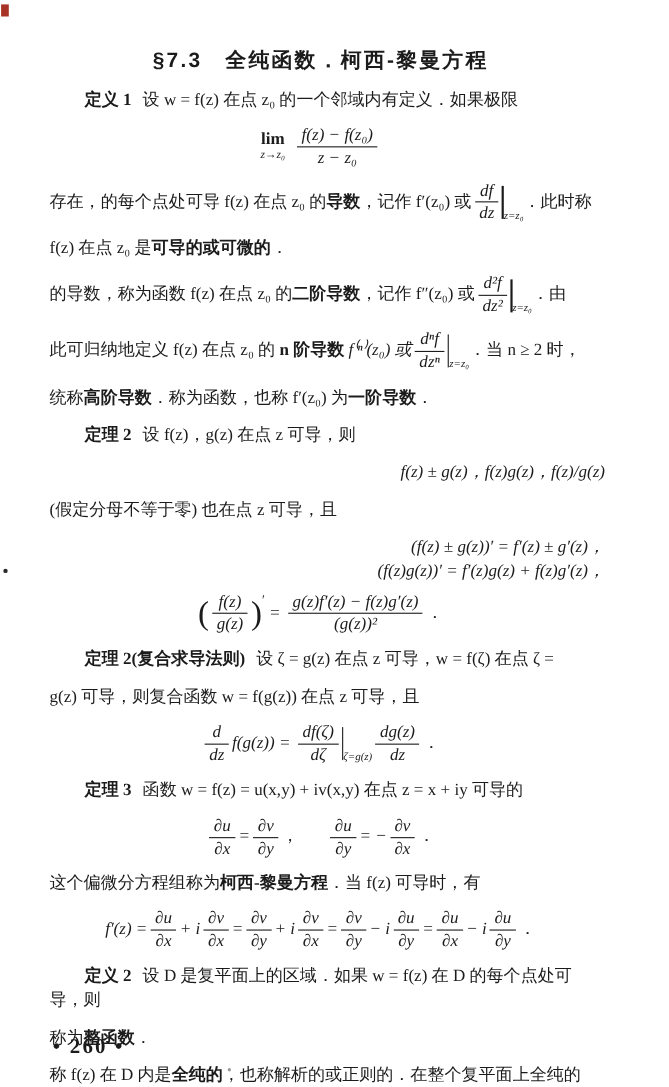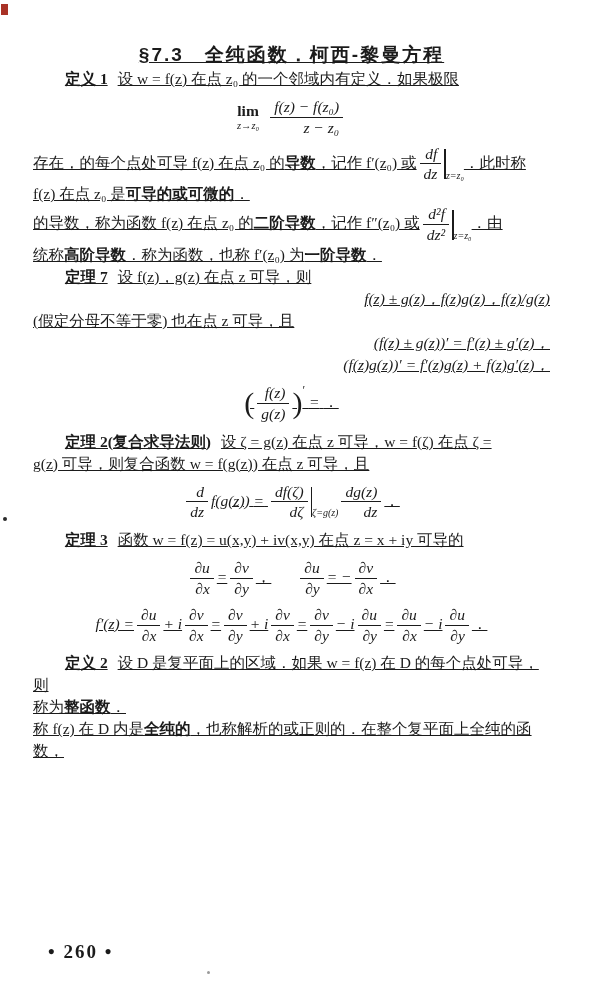--- a/index.html
+++ b/index.html
@@ -1,29 +1,29 @@
 <!DOCTYPE html>
 <html><head>
 <meta charset="utf-8">
 <style>
   html,body{margin:0;padding:0;background:#ffffff;}
   .page{position:relative;width:576px;height:988px;background:#ffffff;color:#1b1b1b;
-        font-family:"Liberation Serif",serif;font-size:15.5px;overflow:hidden;text-decoration:underline;}
+        font-family:"Liberation Serif",serif;font-size:15.5px;overflow:hidden;}
   .body{padding:0 26px 0 33px;}
   .h1{font-family:"Liberation Sans",sans-serif;font-weight:700;font-size:19px;
       text-align:center;letter-spacing:2px;margin:42px 0 0 0;}
   .h2{font-family:"Liberation Sans",sans-serif;font-weight:700;font-size:17px;
       margin:27px 0 0 0;letter-spacing:1px;}
-  p.ln{margin:0;line-height:22px;}
+  p.ln{margin:12px;line-height:22px;}
   .ind{text-indent:32px;}
   b{font-weight:700;}
   .lbl{margin-right:10px;}
   .ctr{text-align:center;margin:0;line-height:22px;}
   .m{font-style:italic;text-align:right;}
-  .frac{display:inline-block;vertical-align:middle;margin:0 3px;line-height:1.15;}
+  .frac{display:inline-block;vertical-align:middle;text-align:center;margin:0 3px;line-height:1.15;}
   .frac .fn{display:block;padding:0 4px 1px;border-bottom:1.5px solid #1b1b1b;}
   .frac .fd{display:block;padding:1px 4px 0;}
   .lim{display:inline-block;vertical-align:middle;text-align:center;margin-right:8px;line-height:1;}
   .lim .op{display:block;font-weight:700;}
   .lim .cond{display:block;font-size:10.5px;margin-top:2px;}
   .eval{display:inline-block;vertical-align:middle;white-space:nowrap;}
   .eval .bar{display:inline-block;width:1.5px;height:30px;background:#1b1b1b;vertical-align:middle;}
   .eval .at{display:inline-block;font-size:10px;font-style:italic;transform:translateY(11px);}
   .bp{font-size:30px;vertical-align:middle;font-weight:400;line-height:1;}
   .pr{font-size:12px;vertical-align:top;}
@@ -54,49 +54,51 @@
       <span class="lim"><span class="op">lim</span><span class="cond m">z→z₀</span></span><span class="frac m"><span class="fn">f(z) − f(z₀)</span><span class="fd">z − z₀</span></span>
     </div>
 
     <p class="ln mt4"><span>存在，的每个点处可导 f(z) 在点 z₀ 的</span><b>导数</b><span>，记作 f′(z₀) 或</span><span class="frac m"><span class="fn">df</span><span class="fd">dz</span></span><span class="eval"><span class="bar"></span><span class="at">z=z₀</span></span><span>．此时称</span></p>
 
     <p class="ln mt4"><span>f(z) 在点 z₀ 是</span><b>可导的或可微的</b><span>．</span></p>
 
 
     <p class="ln mt6"><span>的导数，称为函数 f(z) 在点 z₀ 的</span><b>二阶导数</b><span>，记作 f″(z₀) 或</span><span class="frac m"><span class="fn">d²f</span><span class="fd">dz²</span></span><span class="eval"><span class="bar"></span><span class="at">z=z₀</span></span><span>．由</span></p>
 
+    <p class="ln mt6"><span>此可归纳地定义 f(z) 在点 z₀ 的 </span><b>n 阶导数</b><span class="m"> f⁽ⁿ⁾(z₀) 或</span><span class="frac m"><span class="fn">dⁿf</span><span class="fd">dzⁿ</span></span><span class="eval"><span class="bar"></span><span class="at">z=z₀</span></span><span>．当 n ≥ 2 时，</span></p>
 
     <p class="ln mt6"><span>统称</span><b>高阶导数</b><span>．称为函数，也称 f′(z₀) 为</span><b>一阶导数</b><span>．</span></p>
 
-    <p class="ln ind mt6"><b class="lbl">定理 7</b><span>设 f(z)，g(z) 在点 z 可导，则</span></p>
+    <p class="ln ind mt6"><b class="lbl">定理 2</b><span>设 f(z)，g(z) 在点 z 可导，则</span></p>
 
     <p class="ctr m">f(z) ± g(z)，f(z)g(z)，f(z)/g(z)</p>
 
     <p class="ln">(假定分母不等于零) 也在点 z 可导，且</p>
 
     <p class="ctr m">(f(z) ± g(z))′ = f′(z) ± g′(z)，</p>
     <p class="ctr m">(f(z)g(z))′ = f′(z)g(z) + f(z)g′(z)，</p>
 
     <div class="ctr fm dsp">
-      <span class="bp">(</span><span class="frac m"><span class="fn">f(z)</span><span class="fd">g(z)</span></span><span class="bp">)</span><sup class="pr">′</sup> <span class="m">=</span> <span>．</span>
+      <span class="bp">(</span><span class="frac m"><span class="fn">f(z)</span><span class="fd">g(z)</span></span><span class="bp">)</span><sup class="pr">′</sup> <span class="m">=</span> <span class="frac m"><span class="fn">g(z)f′(z) − f(z)g′(z)</span><span class="fd">(g(z))²</span></span><span>．</span>
     </div>
 
     <p class="ln ind mt6"><b class="lbl">定理 2(复合求导法则)</b><span>设 ζ = g(z) 在点 z 可导，w = f(ζ) 在点 ζ =</span></p>
     <p class="ln mt4">g(z) 可导，则复合函数 w = f(g(z)) 在点 z 可导，且</p>
 
     <div class="ctr fm dsp">
       <span class="frac m"><span class="fn">d</span><span class="fd">dz</span></span><span class="m">f(g(z))</span> <span class="m">=</span> <span class="frac m"><span class="fn">df(ζ)</span><span class="fd">dζ</span></span><span class="eval"><span class="bar"></span><span class="at">ζ=g(z)</span></span><span class="frac m"><span class="fn">dg(z)</span><span class="fd">dz</span></span><span>．</span>
     </div>
 
     <p class="ln ind mt6"><b class="lbl">定理 3</b><span>函数 w = f(z) = u(x,y) + iv(x,y) 在点 z = x + iy 可导的</span></p>
 
     <div class="ctr fm dsp">
       <span class="frac m"><span class="fn">∂u</span><span class="fd">∂x</span></span><span class="m">=</span><span class="frac m"><span class="fn">∂v</span><span class="fd">∂y</span></span><span>，</span><span class="gap"></span><span class="frac m"><span class="fn">∂u</span><span class="fd">∂y</span></span><span class="m">= −</span><span class="frac m"><span class="fn">∂v</span><span class="fd">∂x</span></span><span>．</span>
     </div>
 
+    <p class="ln mt4"><span>这个偏微分方程组称为</span><b>柯西-黎曼方程</b><span>．当 f(z) 可导时，有</span></p>
 
     <div class="ctr fm dsp">
       <span class="m">f′(z) =</span><span class="frac m"><span class="fn">∂u</span><span class="fd">∂x</span></span><span class="m">+ i</span><span class="frac m"><span class="fn">∂v</span><span class="fd">∂x</span></span><span class="m">=</span><span class="frac m"><span class="fn">∂v</span><span class="fd">∂y</span></span><span class="m">+ i</span><span class="frac m"><span class="fn">∂v</span><span class="fd">∂x</span></span><span class="m">=</span><span class="frac m"><span class="fn">∂v</span><span class="fd">∂y</span></span><span class="m">− i</span><span class="frac m"><span class="fn">∂u</span><span class="fd">∂y</span></span><span class="m">=</span><span class="frac m"><span class="fn">∂u</span><span class="fd">∂x</span></span><span class="m">− i</span><span class="frac m"><span class="fn">∂u</span><span class="fd">∂y</span></span><span>．</span>
     </div>
 
     <p class="ln ind mt6"><b class="lbl">定义 2</b><span>设 D 是复平面上的区域．如果 w = f(z) 在 D 的每个点处可导，则</span></p>
     <p class="ln mt4"><span>称为</span><b>整函数</b><span>．</span></p>
     <p class="ln mt4"><span>称 f(z) 在 D 内是</span><b>全纯的</b><span>，也称解析的或正则的．在整个复平面上全纯的函数，</span></p>
 
   </div>

